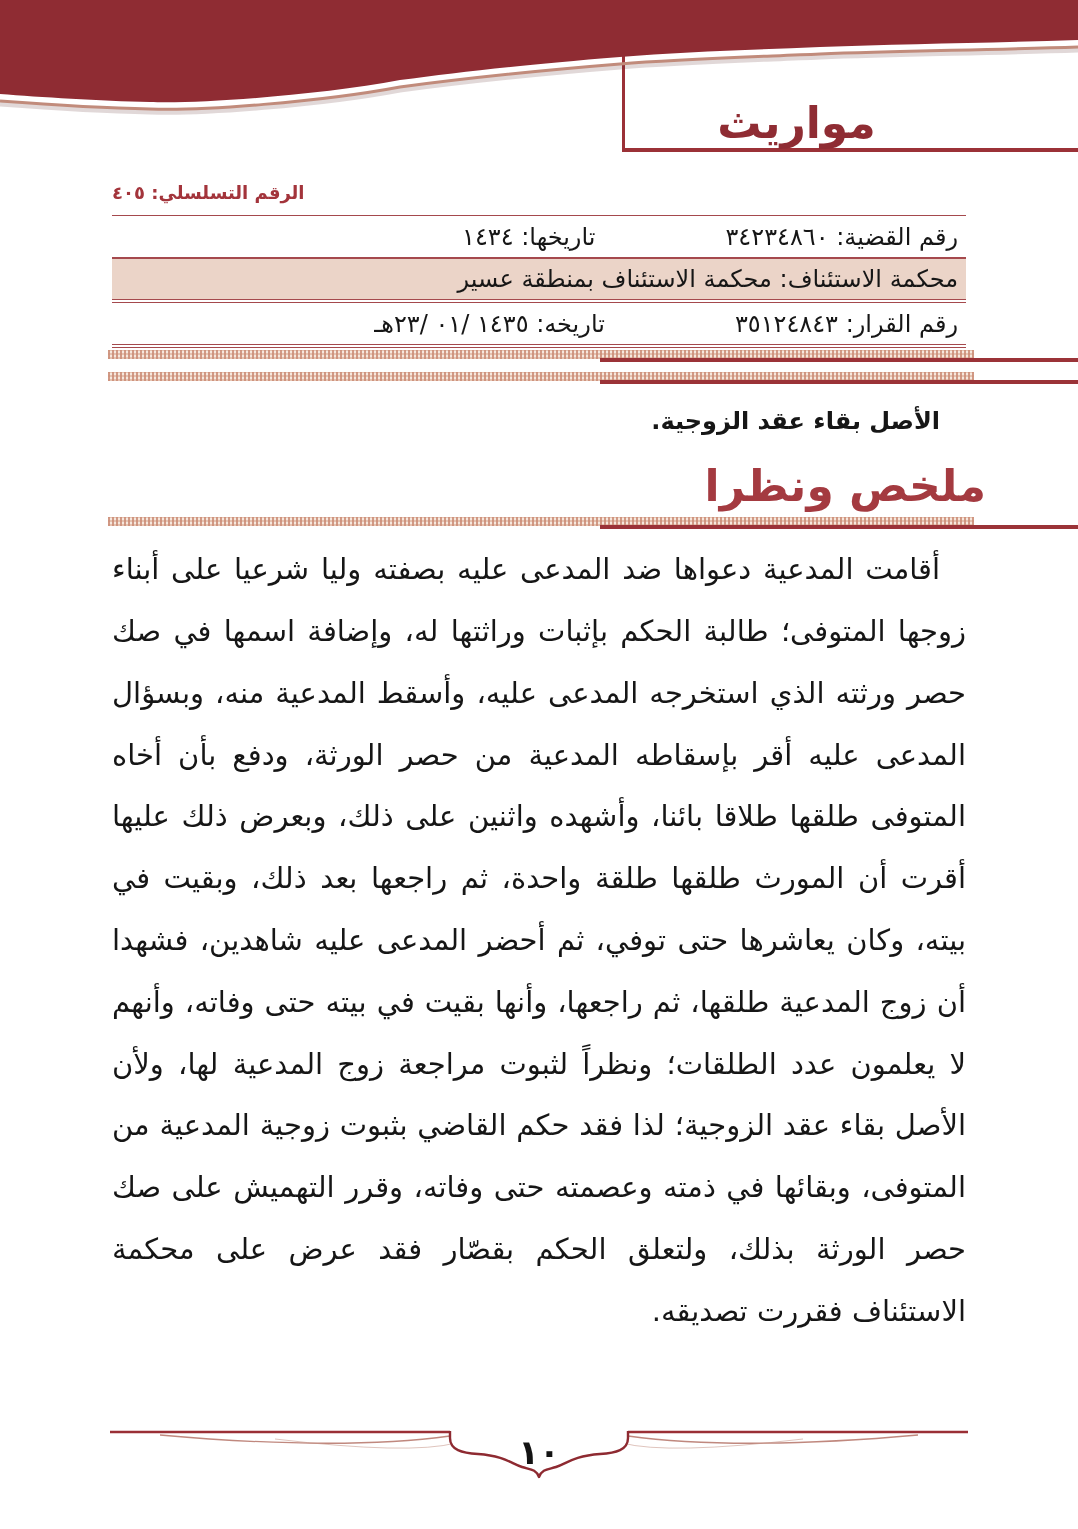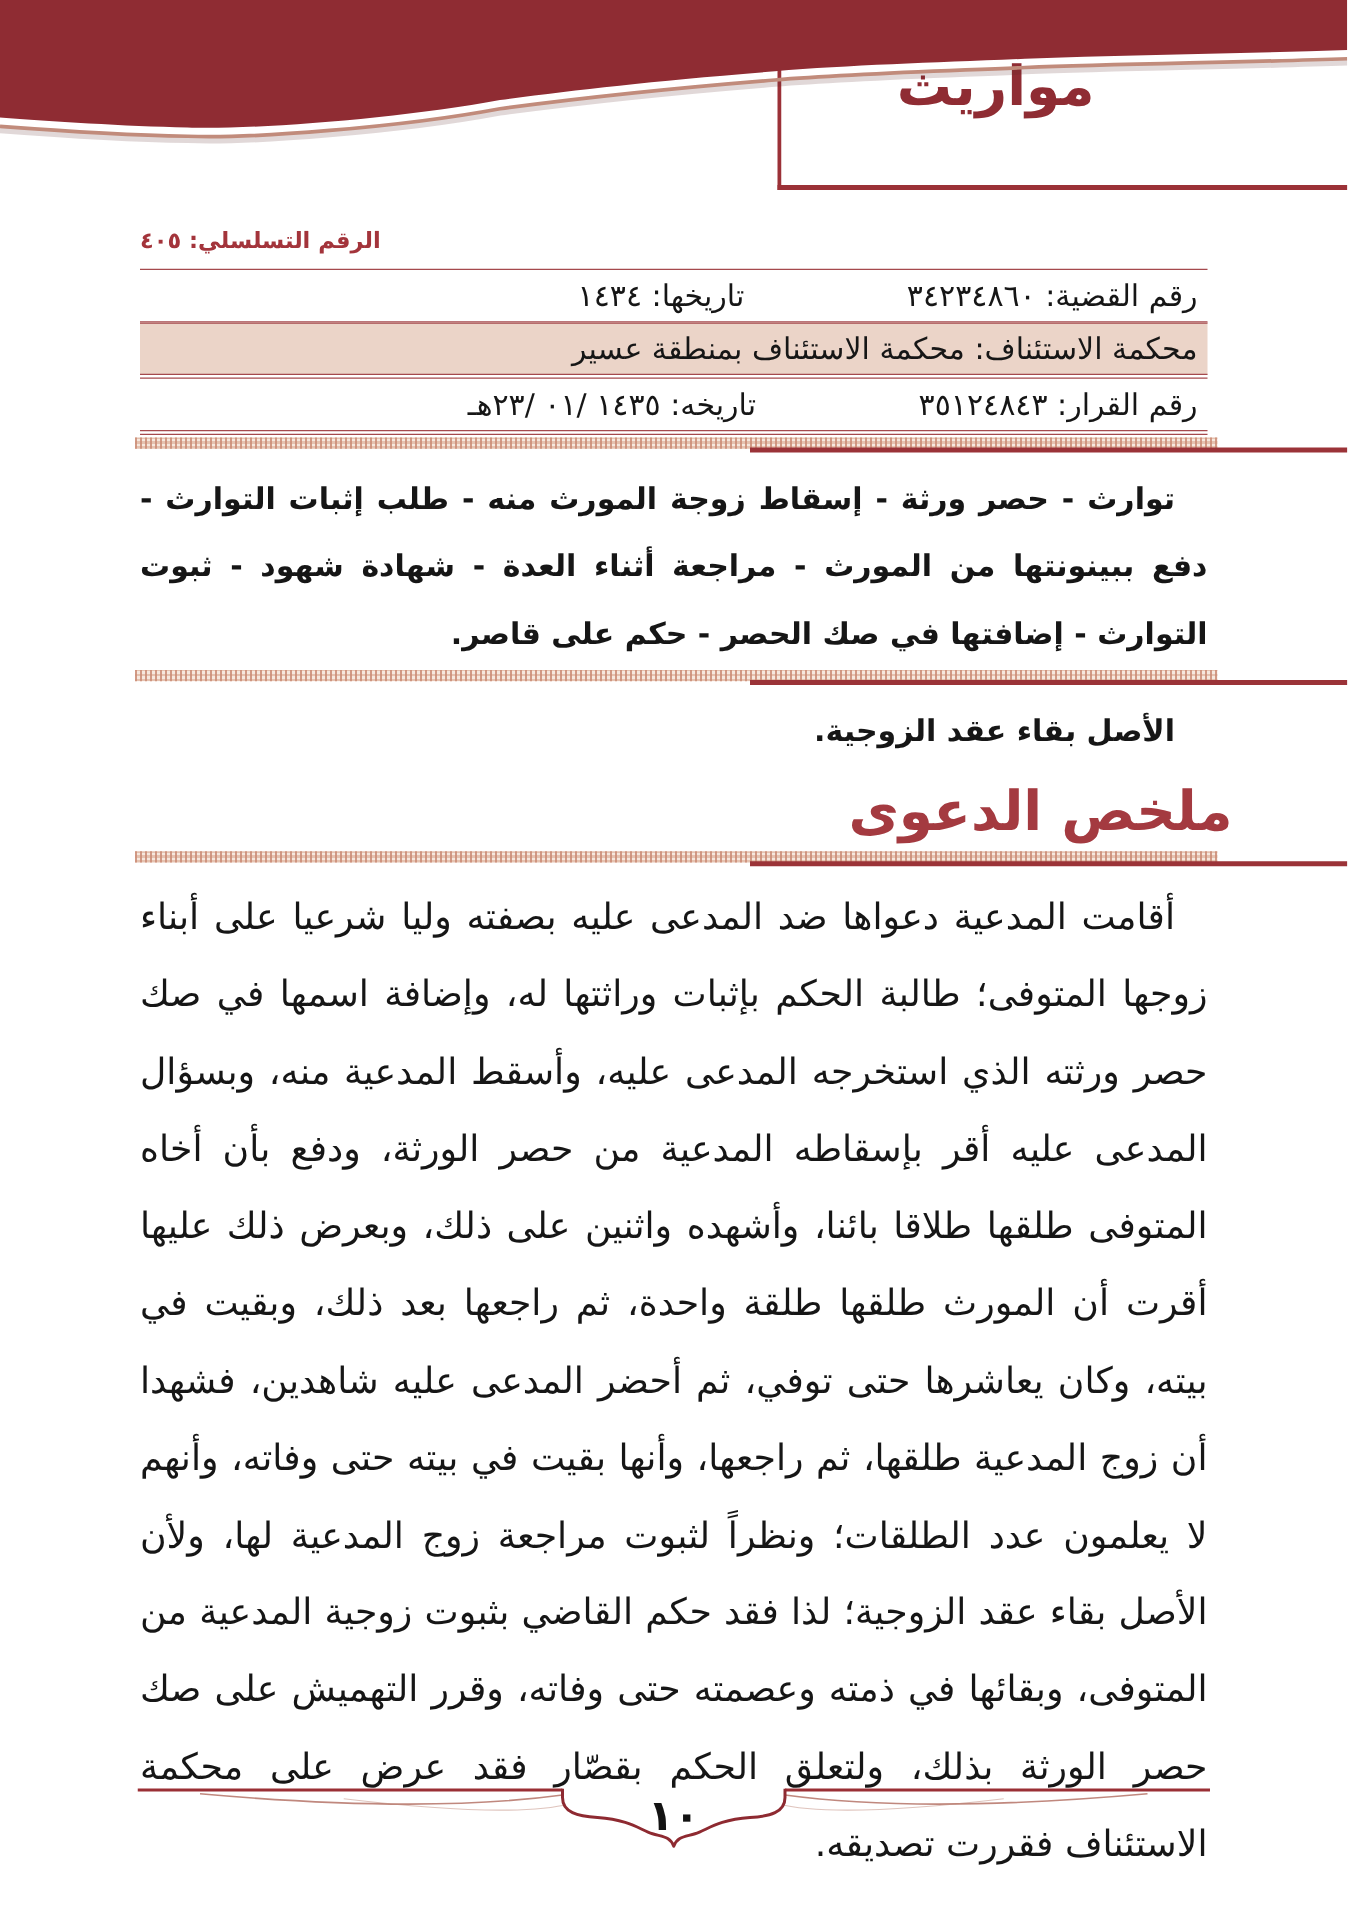--- a/index.html
+++ b/index.html
@@ -5,21 +5,21 @@
   html,body{margin:0;padding:0;background:#ffffff;}
   #page{
     position:relative;width:1078px;height:1529px;background:#fff;overflow:hidden;
     font-family:"DejaVu Sans",sans-serif;direction:rtl;color:#161616;
   }
   
   .header-band{position:absolute;top:0;left:0;z-index:3;pointer-events:none;}
   .title-box{
     position:absolute;top:44px;left:622px;right:0;height:108px;z-index:2;
     border-left:3px solid #9b3137;border-bottom:4px solid #9b3137;
-    display:flex;align-items:flex-start;justify-content:center;padding-right:110px;box-sizing:border-box;
+    display:flex;align-items:flex-end;justify-content:center;padding-right:110px;box-sizing:border-box;
   }
   .title-box .title{font-size:44px;font-weight:bold;color:#8f2c33;letter-spacing:1px;}
   
   .content{position:relative;z-index:1;padding:176px 112px 0 112px;}
   .serial{margin:6px 222px 12px 0;text-align:left;color:#a3343b;font-weight:bold;font-size:18px;}
   
   .ctable{margin-top:0;}
   .crow{display:flex;align-items:center;height:42px;font-size:24px;padding:0 8px;box-sizing:border-box;gap:130px;}
   .crow.shaded{background:#ebd4c8;border-top:1px solid #a5494d;border-bottom:1px solid #a5494d;}
   .crow.plain{border-bottom:1px solid #a5494d;}
@@ -77,29 +77,28 @@
         <span>رقم القرار: ٣٥١٢٤٨٤٣</span>
         <span>تاريخه: ١٤٣٥ /٠١ /٢٣هـ</span>
       </div>
       <div class="sep"></div>
     </div>
 
     <div class="rulebar">
       <div class="beads"></div>
       <div class="redline"></div>
     </div>
-    <p class="para kw">توارث - حصر ورثة - إسقاط زوجة المورث منه - طلب إثبات التوارث - دفع ببينونتها من المورث - مراجعة أثناء العدة - شهادة شهود - ثبوت التوارث - إضافتها في صك الحصر - حكم على قاصر.</p>
 
     <div class="rulebar">
       <div class="beads"></div>
       <div class="redline"></div>
     </div>
     <p class="para single">الأصل بقاء عقد الزوجية.</p>
 
-    <h2 class="callig">ملخص الدعوى</h2>
+    <h2 class="callig">ملخص ونظرا</h2>
     <div class="rulebar">
       <div class="beads"></div>
       <div class="redline"></div>
     </div>
     <p class="para body-text">أقامت المدعية دعواها ضد المدعى عليه بصفته وليا شرعيا على أبناء زوجها المتوفى؛ طالبة الحكم بإثبات وراثتها له، وإضافة اسمها في صك حصر ورثته الذي استخرجه المدعى عليه، وأسقط المدعية منه، وبسؤال المدعى عليه أقر بإسقاطه المدعية من حصر الورثة، ودفع بأن أخاه المتوفى طلقها طلاقا بائنا، وأشهده واثنين على ذلك، وبعرض ذلك عليها أقرت أن المورث طلقها طلقة واحدة، ثم راجعها بعد ذلك، وبقيت في بيته، وكان يعاشرها حتى توفي، ثم أحضر المدعى عليه شاهدين، فشهدا أن زوج المدعية طلقها، ثم راجعها، وأنها بقيت في بيته حتى وفاته، وأنهم لا يعلمون عدد الطلقات؛ ونظراً لثبوت مراجعة زوج المدعية لها، ولأن الأصل بقاء عقد الزوجية؛ لذا فقد حكم القاضي بثبوت زوجية المدعية من المتوفى، وبقائها في ذمته وعصمته حتى وفاته، وقرر التهميش على صك حصر الورثة بذلك، ولتعلق الحكم بقصّار فقد عرض على محكمة الاستئناف فقررت تصديقه.</p>
 
   </div>
 
   <svg class="footer-ornament" width="858" height="75" viewBox="0 0 858 75">
     <path d="M50,15 Q230,31 340,16" fill="none" stroke="#b06a5e" stroke-width="1.3" opacity="0.8"></path>

